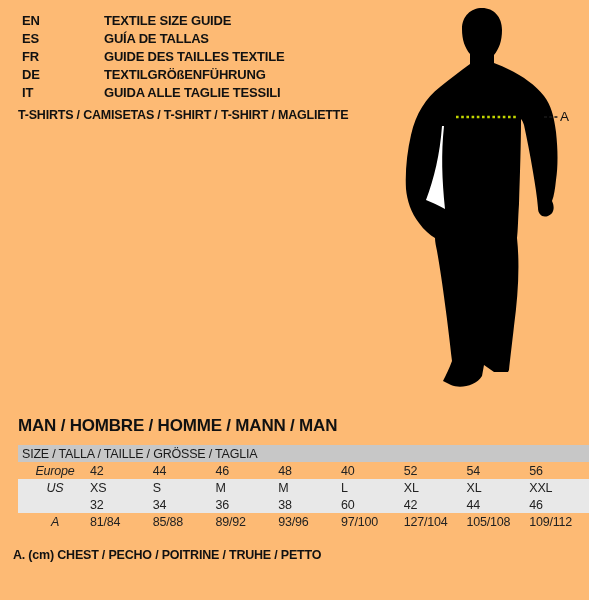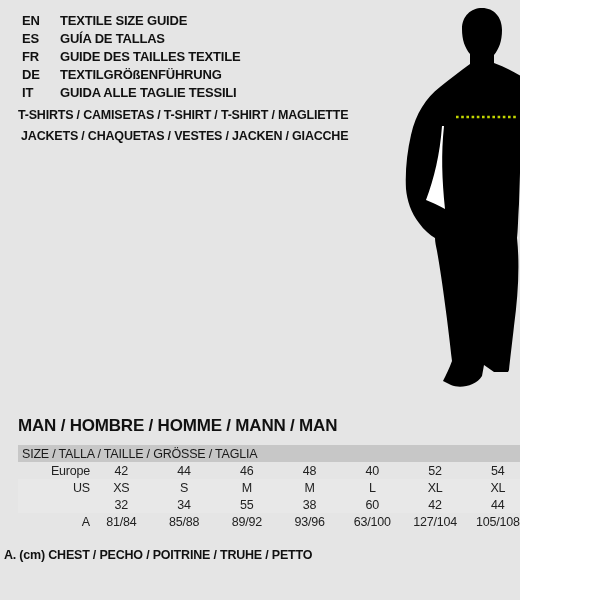--- a/index.html
+++ b/index.html
@@ -1,43 +1,43 @@
 <!DOCTYPE html>
 <html><head>
 <meta charset="utf-8">
 <style>
   html,body{margin:0;padding:0;background:#fff;}
   #canvas{
-    position:relative;width:520px;height:600px;background:#e5e5e5;overflow:hidden;
+    position:relative;width:589px;height:600px;background:#fdba74;overflow:hidden;
     font-family:"Liberation Sans","DejaVu Sans",sans-serif;color:#111;
   }
   
   .lang-block{position:absolute;left:22px;top:12px;}
   .lang-row{display:flex;line-height:18px;font-size:13px;font-weight:700;letter-spacing:-0.2px;}
   .lang-code{width:38px;flex:0 0 38px;}
-  .lang-title{white-space:nowrap;}
+  .lang-title{white-space:nowrap;margin-left:44px;}
   
   .cat-block{position:absolute;left:18px;top:105px;text-align:right;}
   .cat-line{font-size:12.5px;font-weight:700;line-height:21px;letter-spacing:-0.2px;white-space:nowrap;}
   
   .figure-wrap{position:absolute;left:398px;top:4px;width:202px;height:392px;}
   .figure-wrap svg{position:absolute;left:0;top:0;}
   .measure-label{position:absolute;left:162px;top:105px;font-size:13.5px;font-weight:400;color:#111;}
   
   .section-title{position:absolute;left:18px;top:416px;font-size:17px;font-weight:700;letter-spacing:-0.2px;}
   
   .size-table{position:absolute;left:18px;top:445px;width:574px;border-collapse:collapse;table-layout:fixed;
     font-size:12.5px;font-weight:400;color:#222;letter-spacing:-0.2px;}
-  .size-table td{padding:0;height:17px;vertical-align:middle;text-align:center;}
-  .size-table td.lbl{text-align:right;padding-left:2px;}
+  .size-table td{padding:0;height:17px;vertical-align:middle;text-align:left;}
+  .size-table td.lbl{text-align:center;padding-left:2px;font-style:italic;}
   .size-table tr.hdr td{background:#c7c7c7;text-align:left;padding-left:4px;color:#1a1a1a;}
   .size-table tr.stripe td{background:#e8e8e8;}
   .size-table col.c-label{width:72px;}
   
-  .footnote{position:absolute;left:4px;top:548px;font-size:12.5px;font-weight:700;letter-spacing:-0.2px;}
+  .footnote{position:absolute;left:13px;top:548px;font-size:12.5px;font-weight:700;letter-spacing:-0.2px;}
 </style>
 </head>
 <body>
 
 <div id="canvas">
 
   <div class="lang-block">
     <div class="lang-row">
       <span class="lang-code">EN</span>
       <span class="lang-title">TEXTILE SIZE GUIDE</span>
@@ -55,21 +55,20 @@
       <span class="lang-title">TEXTILGRÖßENFÜHRUNG</span>
     </div>
     <div class="lang-row">
       <span class="lang-code">IT</span>
       <span class="lang-title">GUIDA ALLE TAGLIE TESSILI</span>
     </div>
   </div>
 
   <div class="cat-block">
     <div class="cat-line">T-SHIRTS / CAMISETAS / T-SHIRT / T-SHIRT / MAGLIETTE</div>
-    <div class="cat-line">JACKETS / CHAQUETAS / VESTES / JACKEN / GIACCHE</div>
   </div>
 
   <div class="figure-wrap">
     <svg width="180" height="390" viewBox="0 0 180 390" aria-hidden="true">
       <path d="M84 4 C96 4 104 13 104 26 C104 37 101 45 96 51 L96 59
            C117 67 135 78 146 92 C153 101 156 112 158 128
            C160 147 160 162 158 176 C157 185 156 192 154 197
            C157 203 156 210 150 212 C144 214 140 210 140 204
            C139 192 137 180 135 168 C132 150 129 135 126 121
            C125 118 124 116 123 115
@@ -127,34 +126,34 @@
       <td>M</td>
       <td>L</td>
       <td>XL</td>
       <td>XL</td>
       <td>XXL</td>
     </tr>
     <tr class="stripe">
       <td class="lbl"></td>
       <td>32</td>
       <td>34</td>
-      <td>55</td>
+      <td>36</td>
       <td>38</td>
       <td>60</td>
       <td>42</td>
       <td>44</td>
       <td>46</td>
     </tr>
     <tr>
       <td class="lbl">A</td>
       <td>81/84</td>
       <td>85/88</td>
       <td>89/92</td>
       <td>93/96</td>
-      <td>63/100</td>
+      <td>97/100</td>
       <td>127/104</td>
       <td>105/108</td>
       <td>109/112</td>
     </tr>
   </tbody>
     </table>
 
   <div class="footnote">A. (cm) CHEST / PECHO / POITRINE / TRUHE / PETTO</div>
 
 </div>

